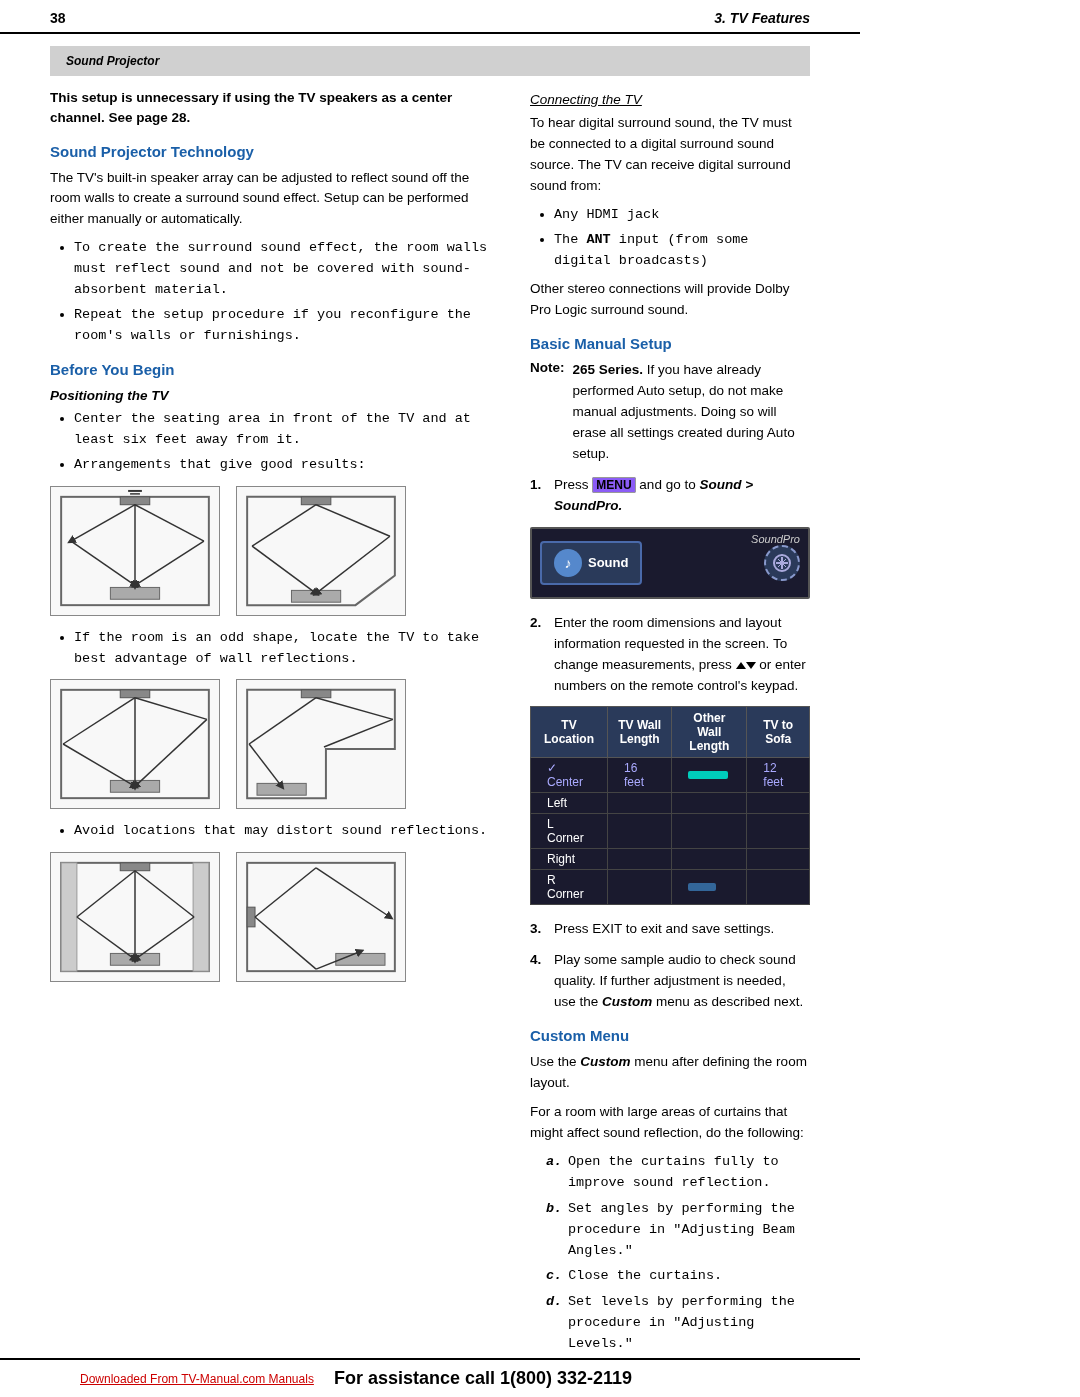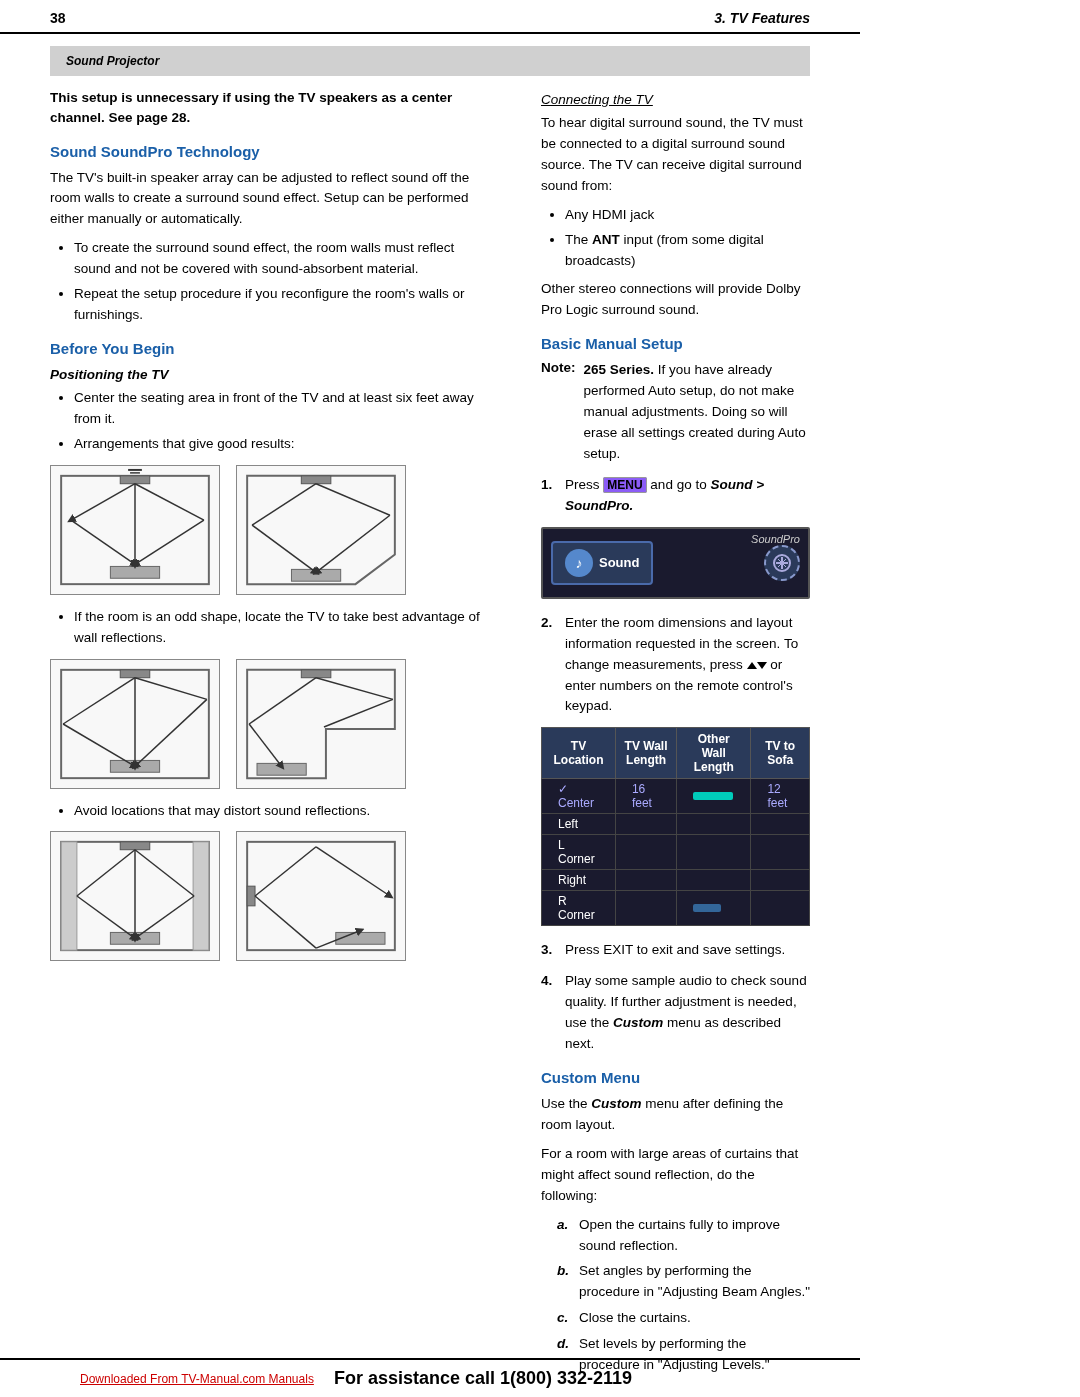--- a/index.html
+++ b/index.html
@@ -46,21 +46,21 @@
       margin: 12px 50px 0 50px;
       padding: 8px 16px;
       font-size: 12px;
       font-style: italic;
       font-weight: bold;
     }
 
     
     .two-col {
       display: flex;
-      gap: 11px;
+      gap: 0;
       padding: 0 50px;
       margin-top: 12px;
     }
     .col-left {
       width: 460px;
       padding-right: 20px;
       flex-shrink: 0;
     }
     .col-right {
       flex: 1;
@@ -85,20 +85,21 @@
 
     p {
       font-size: 13.5px;
       line-height: 1.55;
       margin-bottom: 8px;
     }
 
     ul {
       margin-left: 24px;
       margin-bottom: 8px;
+      font-family: Liberation Mono, monospace;
     }
     ul li {
       font-size: 13.5px;
       line-height: 1.55;
       margin-bottom: 4px;
       list-style-type: disc;
     }
 
     .subheading-italic-bold {
       font-style: italic;
@@ -327,21 +328,21 @@
   <div class="section-title-box">
     <span>Sound Projector</span>
   </div>
 
   <div class="two-col">
 
     <div class="col-left">
 
       <p class="bold-intro">This setup is unnecessary if using the TV speakers as a center channel.  See page 28.</p>
 
-      <div class="subsection-title">Sound SoundPro Technology</div>
+      <div class="subsection-title">Sound Projector Technology</div>
 
       <p>The TV's built-in speaker array can be adjusted to reflect sound off the room walls to create a surround sound effect.  Setup can be performed either manually or automatically.</p>
 
       <ul>
         <li>To create the surround sound effect, the room walls must reflect sound and not be covered with sound-absorbent material.</li>
         <li>Repeat the setup procedure if you reconfigure the room's walls or furnishings.</li>
       </ul>
 
       <div class="subsection-title">Before You Begin</div>
 

